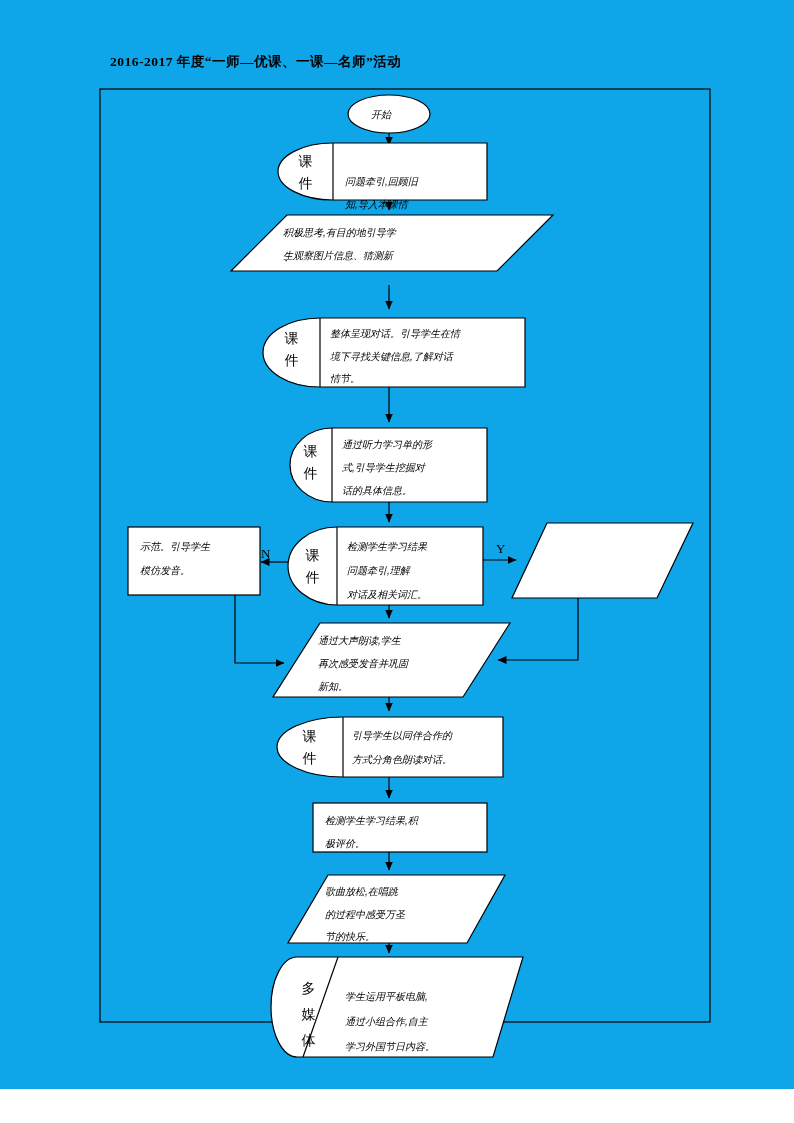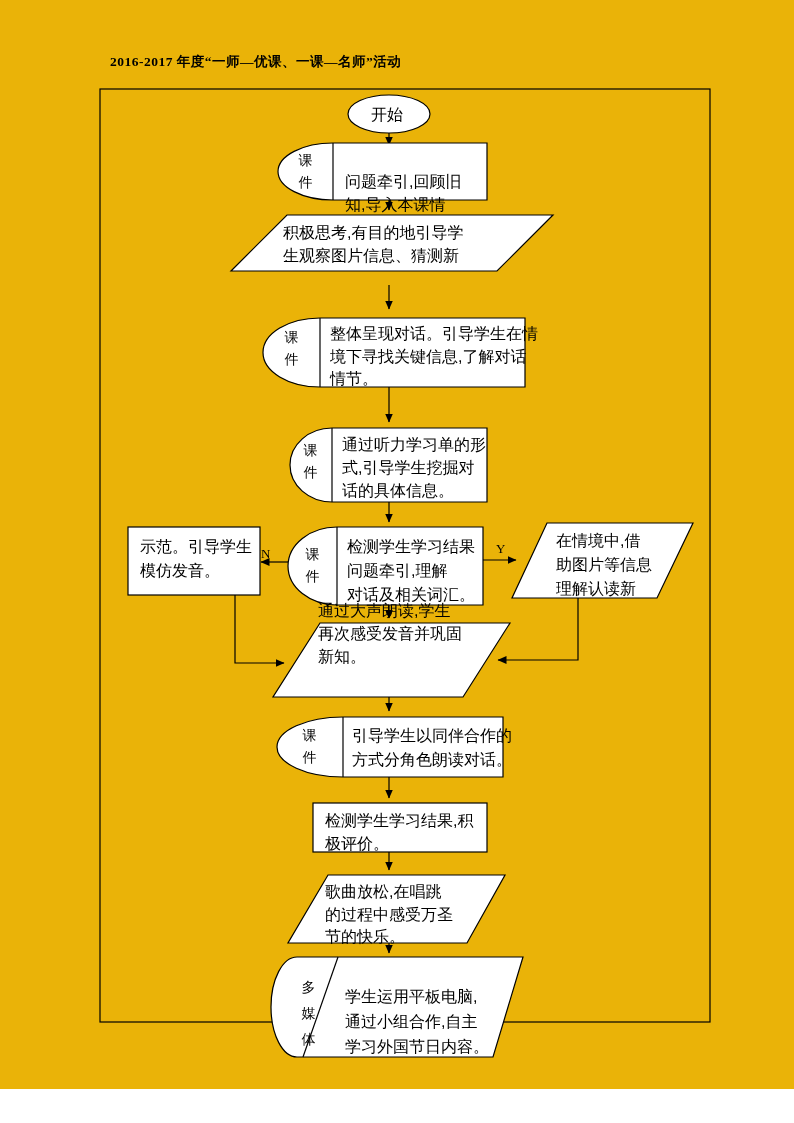--- a/index.html
+++ b/index.html
@@ -1,23 +1,23 @@
 <!DOCTYPE html>
 <html><head>
 <meta charset="utf-8">
 <style>
   html,body{margin:0;padding:0;background:#ffffff;}
-  .page{position:relative;width:794px;height:1089px;background:#eab308;overflow:hidden;
+  .page{position:relative;width:794px;height:1089px;background:#0ea5e9;overflow:hidden;
         font-family:"Liberation Sans","DejaVu Sans",sans-serif;color:#000;}
   .hdr{position:absolute;left:110px;top:53px;font-size:13.5px;font-weight:bold;
        font-family:"Liberation Serif","DejaVu Serif",serif;letter-spacing:.5px;}
   svg{position:absolute;left:0;top:0;}
-  .txt{position:absolute;font-size:16px;line-height:23px;white-space:nowrap;}
+  .txt{position:absolute;font-size:10px;line-height:23px;white-space:nowrap;font-style:italic;}
   .vlabel{position:absolute;font-size:14px;width:15px;word-break:break-all;
-          line-height:22px;text-align:center;font-family:Liberation Serif, serif;}
+          line-height:22px;text-align:center;}
   .branch{position:absolute;font-size:13px;font-family:"Liberation Serif","DejaVu Serif",serif;}
   .mark{position:absolute;font-size:13px;}
 </style>
 </head>
 <body>
 
 <div class="page">
 
   <div class="hdr">2016-2017 年度“一师—优课、一课—名师”活动</div>
 
@@ -127,27 +127,22 @@
   <div class="branch" style="left:261px;top:546px;">N</div>
 
   <div class="vlabel" style="left:305px;top:544px;">课件</div>
   <div class="txt" style="left:347px;top:535px;line-height:24px;">
     <div>检测学生学习结果</div>
     <div>问题牵引,理解</div>
     <div>对话及相关词汇。</div>
   </div>
 
   <div class="branch" style="left:496px;top:541px;">Y</div>
-  <div class="txt" style="left:556px;top:529px;line-height:24px;">
-    <div>在情境中,借</div>
-    <div>助图片等信息</div>
-    <div>理解认读新</div>
-  </div>
 
-  <div class="txt" style="left:318px;top:599px;">
+  <div class="txt" style="left:318px;top:629px;">
     <div>通过大声朗读,学生</div>
     <div>再次感受发音并巩固</div>
     <div>新知。</div>
   </div>
 
   <div class="vlabel" style="left:302px;top:725px;">课件</div>
   <div class="txt" style="left:352px;top:724px;line-height:24px;">
     <div>引导学生以同伴合作的</div>
     <div>方式分角色朗读对话。</div>
   </div>

